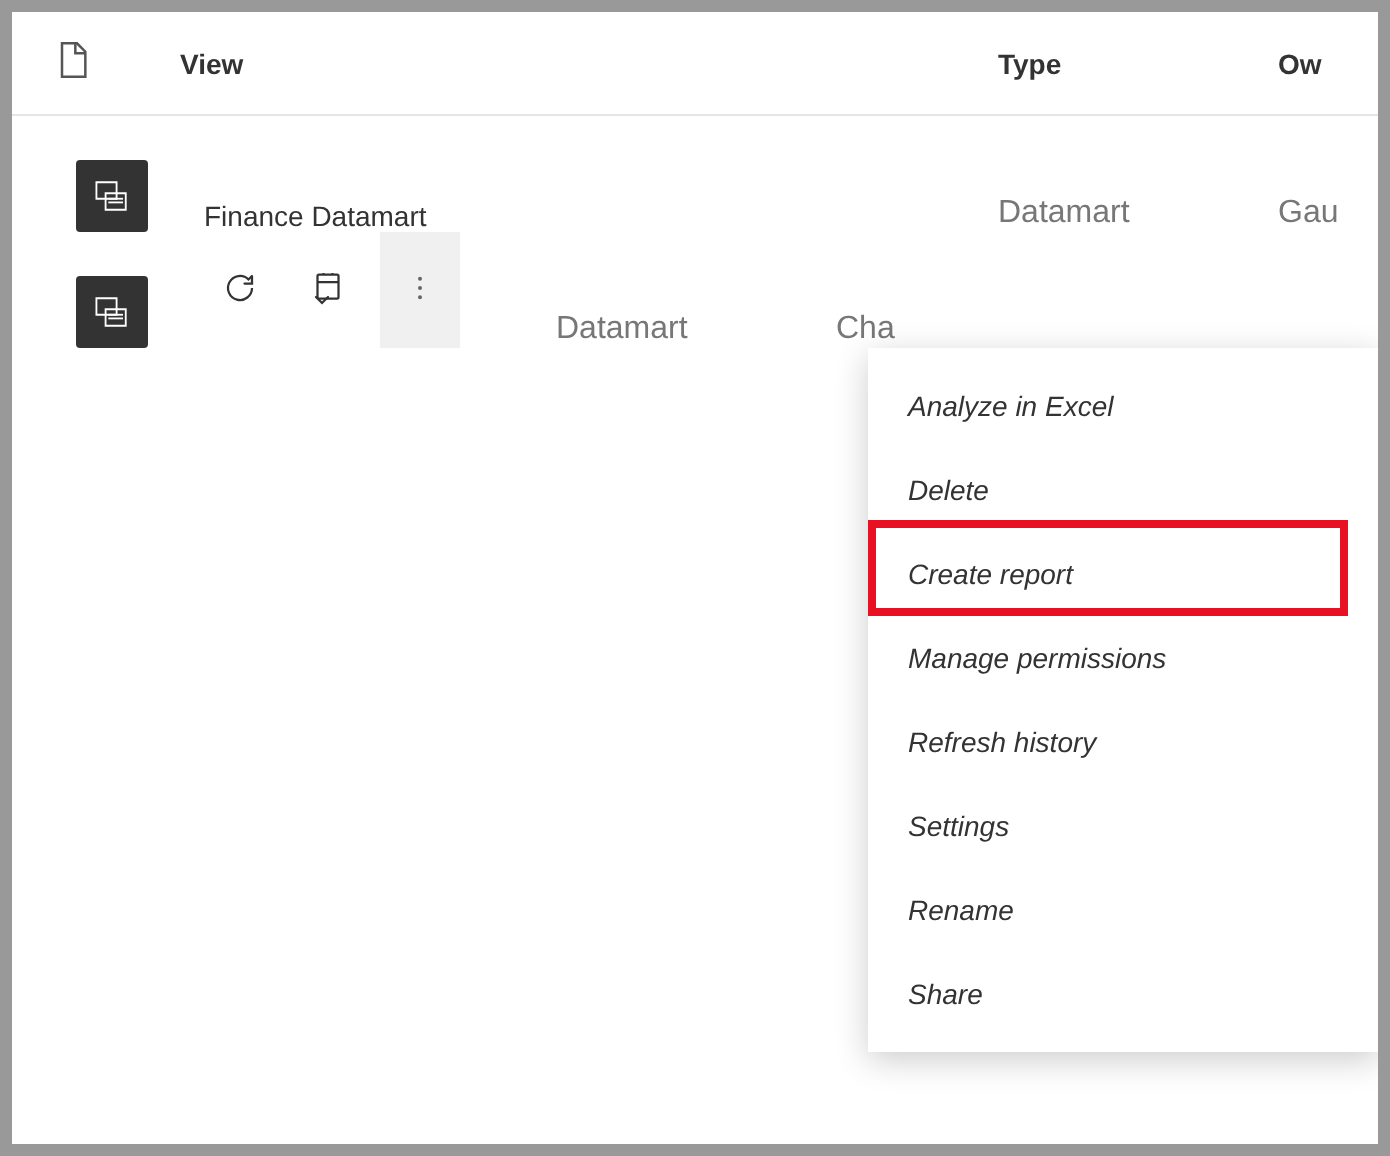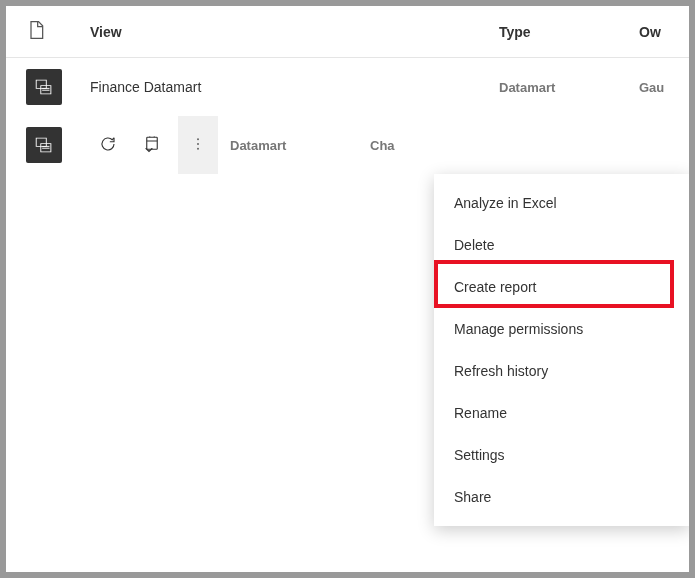--- a/index.html
+++ b/index.html
@@ -47,41 +47,41 @@
     .col-actions {
       width: 140px;
       display: flex;
       align-items: center;
       gap: 8px;
     }
     .col-type {
       width: 140px;
       display: flex;
       align-items: center;
+      margin-left: 36px;
     }
     .col-owner {
       width: 50px;
       display: flex;
       align-items: center;
       overflow: hidden;
       white-space: nowrap;
     }
     .data-row {
       display: flex;
-      align-items: center;
+      align-items: flex-end;
       height: 58px;
-      padding-left: 20px;
+      padding-left: 32px;
       font-size: 14px;
       color: #333;
     }
     .data-row .col-type,
     .data-row .col-owner {
       color: #777;
-      font-size: 13px;
-      font-weight: bold;
+      font-size: 16px;
     }
     .file-icon svg {
       width: 20px;
       height: 20px;
       stroke: #555;
       fill: none;
       stroke-width: 1.5;
     }
     .datamart-icon {
       width: 36px;
@@ -128,20 +128,21 @@
       fill: #666;
     }
     .context-menu {
       position: absolute;
       top: 168px;
       left: 428px;
       width: 256px;
       background: #fff;
       box-shadow: 0 4px 16px rgba(0,0,0,0.2);
       padding: 8px 0;
+      font-style: italic;
     }
     .menu-item {
       padding: 13px 20px;
       font-size: 14px;
       color: #333;
       cursor: pointer;
     }
     .highlight-box {
       position: absolute;
       top: 254px;
@@ -231,20 +232,20 @@
     <div class="col-type">Datamart</div>
     <div class="col-owner">Cha</div>
   </div>
 
   <div class="context-menu">
     <div class="menu-item">Analyze in Excel</div>
     <div class="menu-item">Delete</div>
     <div class="menu-item">Create report</div>
     <div class="menu-item">Manage permissions</div>
     <div class="menu-item">Refresh history</div>
+    <div class="menu-item">Settings</div>
     <div class="menu-item">Rename</div>
-    <div class="menu-item">Settings</div>
     <div class="menu-item">Share</div>
   </div>
 
   <div class="highlight-box"></div>
 
 </div>
 
 </body></html>

